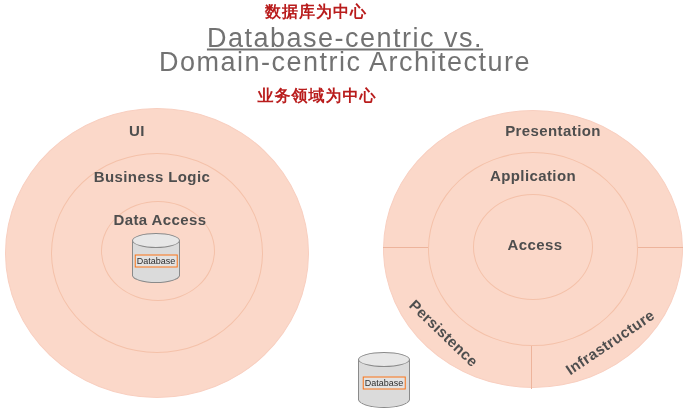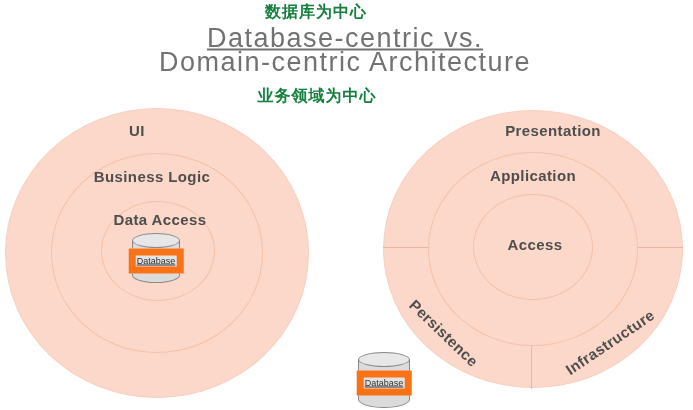--- a/index.html
+++ b/index.html
@@ -5,21 +5,21 @@
   * { margin:0; padding:0; box-sizing:border-box; }
   html,body { background:#ffffff; }
   body { font-family:"Liberation Sans", sans-serif; }
   .stage {
     position:relative; width:693px; height:410px;
     background:#ffffff; overflow:hidden;
   }
   
   .cjk {
     position:absolute; transform:translate(-50%,-50%);
-    font-size:16px; font-weight:600; color:#15803d;
+    font-size:16px; font-weight:600; color:#b91c1c;
     white-space:nowrap; letter-spacing:1px;
   }
   .cjk.top    { left:316px; top:12px; }
   .cjk.bottom { left:317px; top:96px; }
   .title {
     position:absolute; transform:translate(-50%,-50%);
     font-size:27px; font-weight:400; color:#727272;
     letter-spacing:1.5px; white-space:nowrap;
   }
   .title.line1 { left:345px; top:38px;text-decoration:underline; }
@@ -67,21 +67,21 @@
     background:#dbdbdb; border:1px solid #8a8a8a; border-top:none;
     border-radius:0 0 50% 50% / 0 0 18% 18%;
   }
   .cyl .cap {
     position:absolute; left:0; right:0; top:0; height:15px;
     background:#e7e7e7; border:1px solid #8a8a8a; border-radius:50%;
   }
   .cyl .db-label {
     position:absolute; left:50%; top:56%; transform:translate(-50%,-50%);
     font-size:9px; color:#2e2e2e; white-space:nowrap;
-    background:#e3e3e3; border:7px solid #f97316; padding:0 1px; line-height:11px;text-decoration:underline;
+    background:#e3e3e3; border:1px solid #f97316; padding:0 1px; line-height:11px;
   }
 </style>
 </head>
 <body>
 
 <div class="stage">
 
   <div class="cjk top">数据库为中心</div>
   <div class="title line1">Database-centric vs.</div>
   <div class="title line2">Domain-centric Architecture</div>

